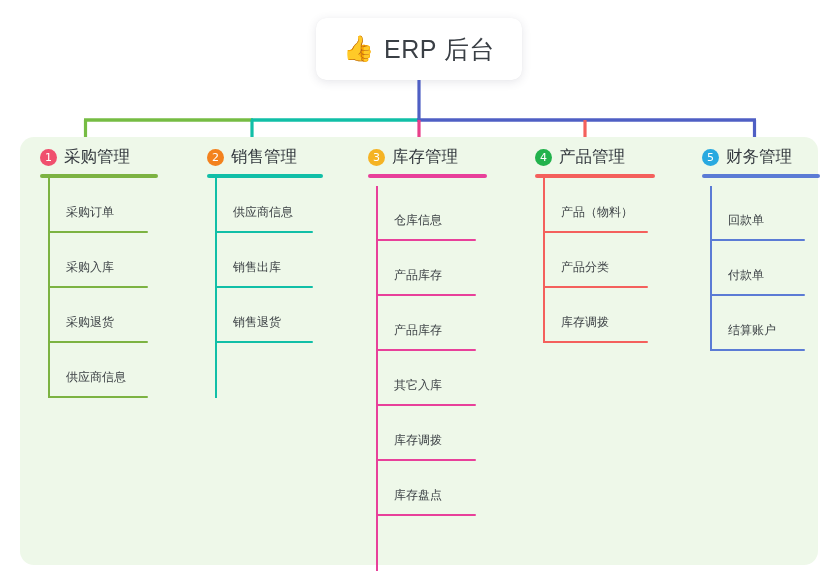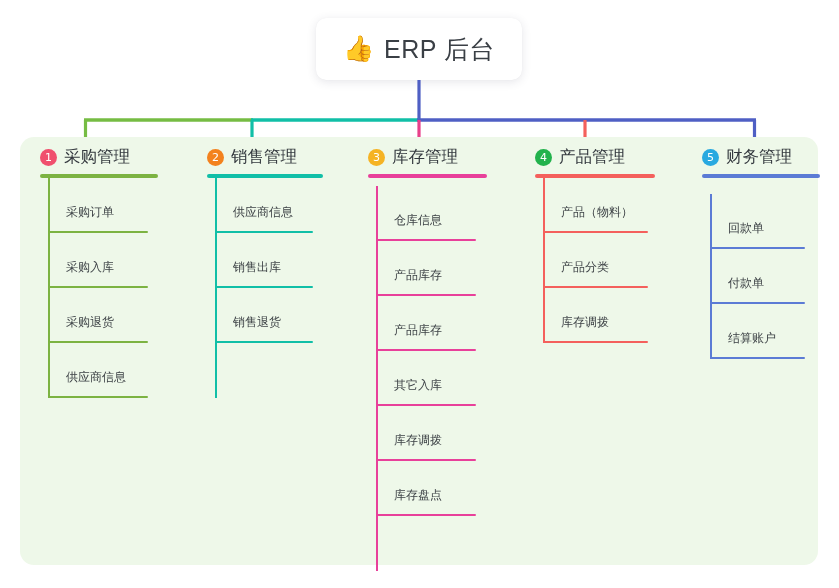--- a/index.html
+++ b/index.html
@@ -241,21 +241,21 @@
             <div class="item-rule" style="background: rgb(244, 96, 92); width: 105px;"></div>
           </div>
         </div>
       </div>
       <div class="column" style="left: 692px; top: 140px;">
         <div class="col-head">
           <span class="badge" style="background: rgb(41, 169, 224);">5</span>
           <span class="col-title">财务管理</span>
         </div>
         <div class="head-rule" style="width: 118px; background: rgb(91, 123, 213);"></div>
-        <div class="col-body" style="margin-top: 20px;">
+        <div class="col-body" style="margin-top: 12px;">
           <div class="spine" style="background: rgb(91, 123, 213); height: 165px;"></div>
           <div class="item">
             <span class="item-label">回款单</span>
             <div class="item-rule" style="background: rgb(91, 123, 213); width: 95px;"></div>
           </div>
           <div class="item">
             <span class="item-label">付款单</span>
             <div class="item-rule" style="background: rgb(91, 123, 213); width: 95px;"></div>
           </div>
           <div class="item">

